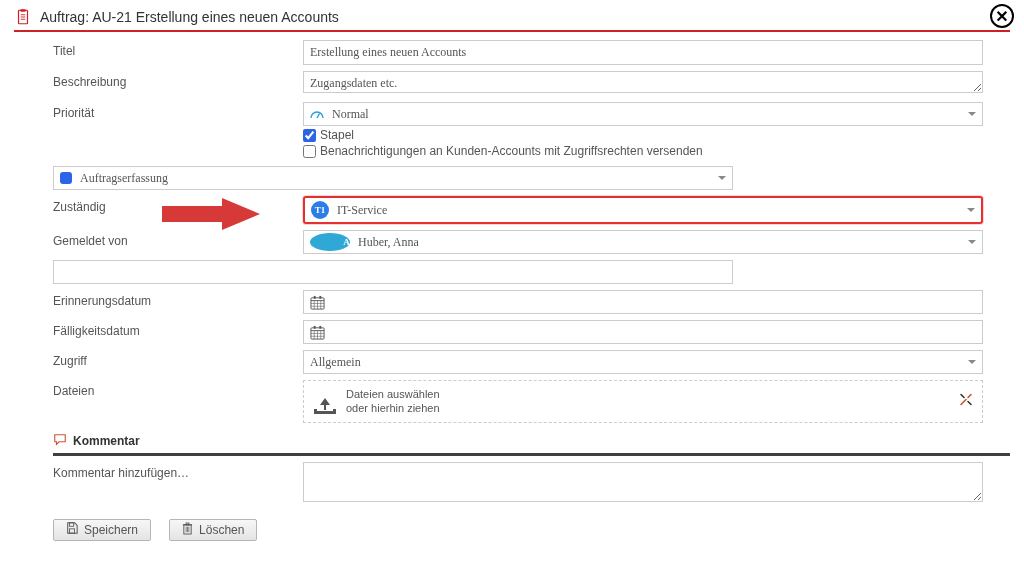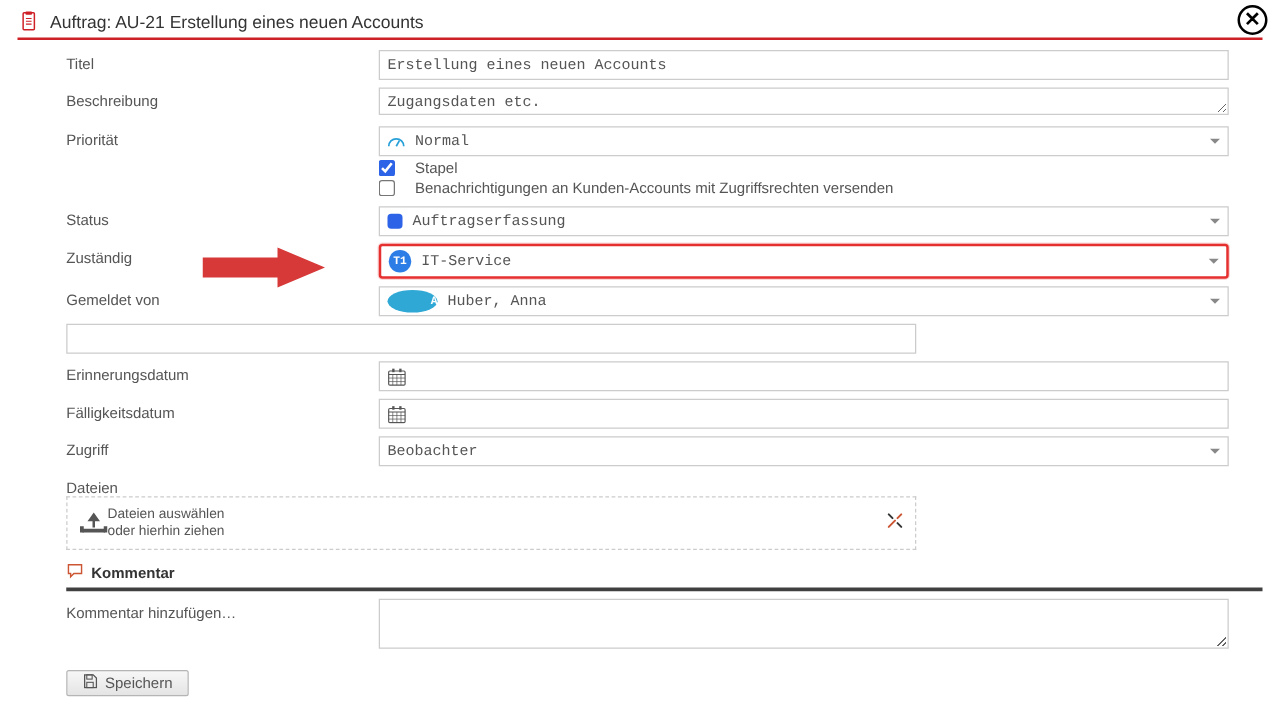--- a/index.html
+++ b/index.html
@@ -6,37 +6,37 @@
 body { font-family: Arial, Helvetica, sans-serif; font-size: 12px; color: #555; background: #fff; width: 1024px; height: 568px; position: relative; }
 .dialog { padding: 8px 14px; }
 .header-row { display: flex; align-items: center; gap: 8px; padding-bottom: 4px; border-bottom: 2px solid #ce2027; }
 .header-row .title { font-weight: normal; color: #333; font-size: 14px; flex: 1; }
 .clipboard-icon svg { display: block; }
 .close-btn { position: absolute; top: 4px; right: 10px; width: 24px; height: 24px; border: 2.5px solid #000; border-radius: 50%; display: flex; align-items: center; justify-content: center; cursor: pointer; font-weight: bold; font-size: 16px; color:#000; }
 .form-body { margin-top: 8px; margin-left: 39px; }
 .form-row { display: flex; align-items: flex-start; margin-bottom: 6px; }
 .label-col { width: 250px; padding-top: 4px; color: #555; font-size: 12px; }
 .field-col { flex: 1; }
-.text-input, .textarea, .select-box { width: 680px; border: 1px solid #ccc; background: #fff; padding: 4px 6px; font-size: 12px; font-family: Liberation Mono, monospace; color: #555; }
+.text-input, .textarea, .select-box { width: 680px; border: 1px solid #ccc; background: #fff; padding: 4px 6px; font-size: 12px; font-family: Liberation Serif, serif; color: #555; }
 .textarea { height: 22px; resize: both; overflow: hidden; }
 .textarea.tall { height: 40px; }
 .select-box { display: flex; align-items: center; gap: 8px; position: relative; height: 24px; }
 .select-box .caret { position: absolute; right: 6px; top: 50%; transform: translateY(-50%); border-top: 4px solid #888; border-left: 4px solid transparent; border-right: 4px solid transparent; }
 .select-box.highlight { border: 2px solid #e63030; border-radius: 3px; height: 28px; box-shadow: 0 0 0 1px rgba(230,48,48,.2); }
 .priority-icon { width: 14px; height: 12px; display: inline-flex; align-items: center; justify-content: center; }
 .status-dot { width: 12px; height: 12px; border-radius: 3px; background: #2d63e6; }
 .avatar { width: 18px; height: 18px; border-radius: 50%; color: #fff; font-size: 9px; font-weight: bold; display: inline-flex; align-items: center; justify-content: center; line-height:1; }
 .avatar.t1 { background: #2d7de6; }
 .avatar.ah { background: #2fa8d6; padding-left: 40px; }
 .checkboxes { margin-top: 2px; }
-.check-row { display: flex; align-items: center; gap: 16px; font-size: 12px; color: #555; margin-bottom: 2px; }
+.check-row { display: flex; align-items: center; gap: 4px; font-size: 12px; color: #555; margin-bottom: 2px; }
 .check-row input { accent-color: #2d63e6; }
 .date-input { display: flex; align-items: center; gap: 8px; }
 .cal-icon svg { display:block; }
-.file-drop { width: 680px; border: 1px dashed #ccc; background: #fff; padding: 6px 10px; display: flex; align-items: center; position: relative; }
+.file-drop { width: 680px; border: 1px dashed #ccc; background: #fff; padding: 6px 10px; display: flex; align-items: flex-end; gap: 10px; position: relative; }
 .upload-icon svg { display:block; }
 .file-text { font-size: 11px; color: #555; line-height: 1.3; }
 .tools-icon { position: absolute; right: 8px; top: 50%; transform: translateY(-50%); }
 .section-h { display:flex; align-items:center; gap:6px; border-bottom: 3px solid #404040; margin-top: 10px; padding-bottom: 3px; font-weight: bold; color:#333; }
 .btn-row { display: flex; gap: 18px; margin-top: 14px; }
 .btn { display: inline-flex; align-items: center; gap: 6px; padding: 2px 12px; border: 1px solid #b5b5b5; background: linear-gradient(#f7f7f7,#e4e4e4); font-size: 12px; color: #555; cursor: pointer; border-radius: 2px; }
 .arrow { position: absolute; left: 162px; top: 196px; }
 .arrow svg { display: block; }
 </style>
 </head>
@@ -89,21 +89,20 @@
             </label>
           <label class="check-row">
               <input type="checkbox" style="">
               <span>Benachrichtigungen an Kunden-Accounts mit Zugriffsrechten versenden</span>
             </label>
         </div>
       </div>
     </div>
 
     <div class="form-row">
-      <div class="label-col">Status</div>
       <div class="field-col">
         <div class="select-box">
           <span class="status-dot"></span>
           <span>Auftragserfassung</span>
           <span class="caret"></span>
         </div>
       </div>
     </div>
 
     <div class="form-row">
@@ -173,27 +172,27 @@
               </svg>
           </span>
         </div>
       </div>
     </div>
 
     <div class="form-row">
       <div class="label-col">Zugriff</div>
       <div class="field-col">
         <div class="select-box">
-          <span>Beobachter</span>
-          <span class="caret"></span>
-        </div>
-      </div>
-    </div>
-
-    <div class="form-row" style="margin-top:6px;flex-direction:column;">
+          <span>Allgemein</span>
+          <span class="caret"></span>
+        </div>
+      </div>
+    </div>
+
+    <div class="form-row" style="margin-top:6px;">
       <div class="label-col">Dateien</div>
       <div class="field-col">
         <div class="file-drop">
           <span class="upload-icon">
             <svg width="22" height="20" viewBox="0 0 22 20">
                 <rect x="2" y="15" width="18" height="3" fill="#555"></rect>
                 <rect x="0" y="13" width="3" height="5" fill="#555"></rect>
                 <rect x="19" y="13" width="3" height="5" fill="#555"></rect>
                 <path d="M11 2 L16 9 L12 9 L12 14 L10 14 L10 9 L6 9 Z" fill="#555"></path>
               </svg>
@@ -228,20 +227,31 @@
 
     <div class="btn-row">
       <button class="btn">
         <span><svg width="12" height="12" viewBox="0 0 14 14">
               <path d="M2 1h8l3 3v9H2z" fill="none" stroke="#555" stroke-width="1.2"></path>
               <rect x="4" y="1" width="5" height="4" fill="none" stroke="#555" stroke-width="1"></rect>
               <rect x="4" y="8" width="6" height="5" fill="none" stroke="#555" stroke-width="1"></rect>
             </svg></span>
         <span>Speichern</span>
       </button>
+      <button class="btn">
+        <span><svg width="11" height="13" viewBox="0 0 12 14">
+              <rect x="2" y="3" width="8" height="10" fill="none" stroke="#555" stroke-width="1"></rect>
+              <line x1="1" y1="3" x2="11" y2="3" stroke="#555" stroke-width="1.2"></line>
+              <rect x="4.5" y="1" width="3" height="2" fill="none" stroke="#555" stroke-width="1"></rect>
+              <line x1="4.5" y1="5" x2="4.5" y2="11" stroke="#555" stroke-width=".8"></line>
+              <line x1="6" y1="5" x2="6" y2="11" stroke="#555" stroke-width=".8"></line>
+              <line x1="7.5" y1="5" x2="7.5" y2="11" stroke="#555" stroke-width=".8"></line>
+            </svg></span>
+        <span>Löschen</span>
+      </button>
     </div>
   </div>
 </div>
 
 <div class="arrow">
   <svg width="100" height="36" viewBox="0 0 100 36">
       <polygon points="0,10 60,10 60,2 98,18 60,34 60,26 0,26" fill="#d73838"></polygon>
     </svg>
 </div>
 

